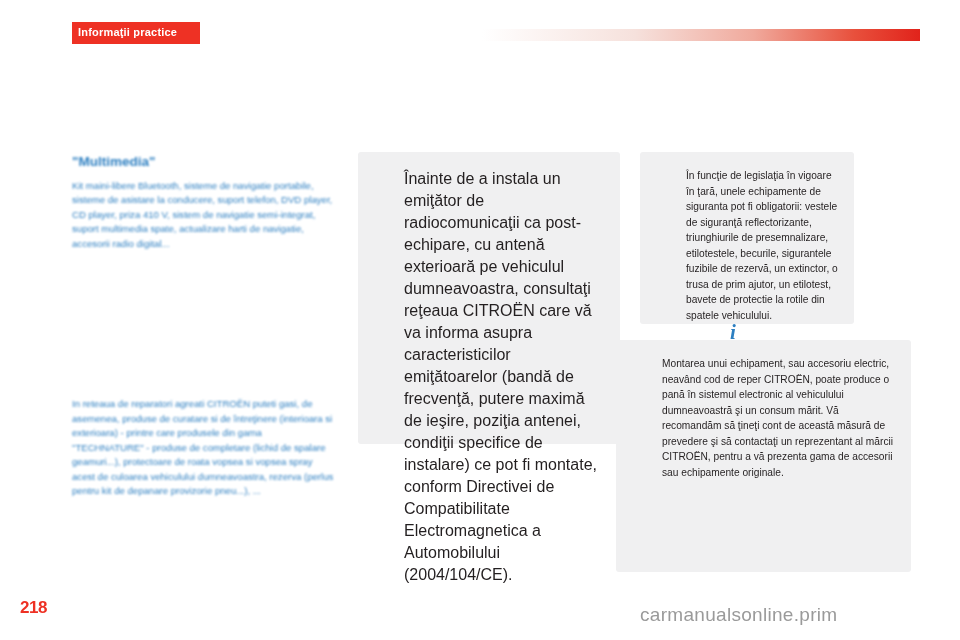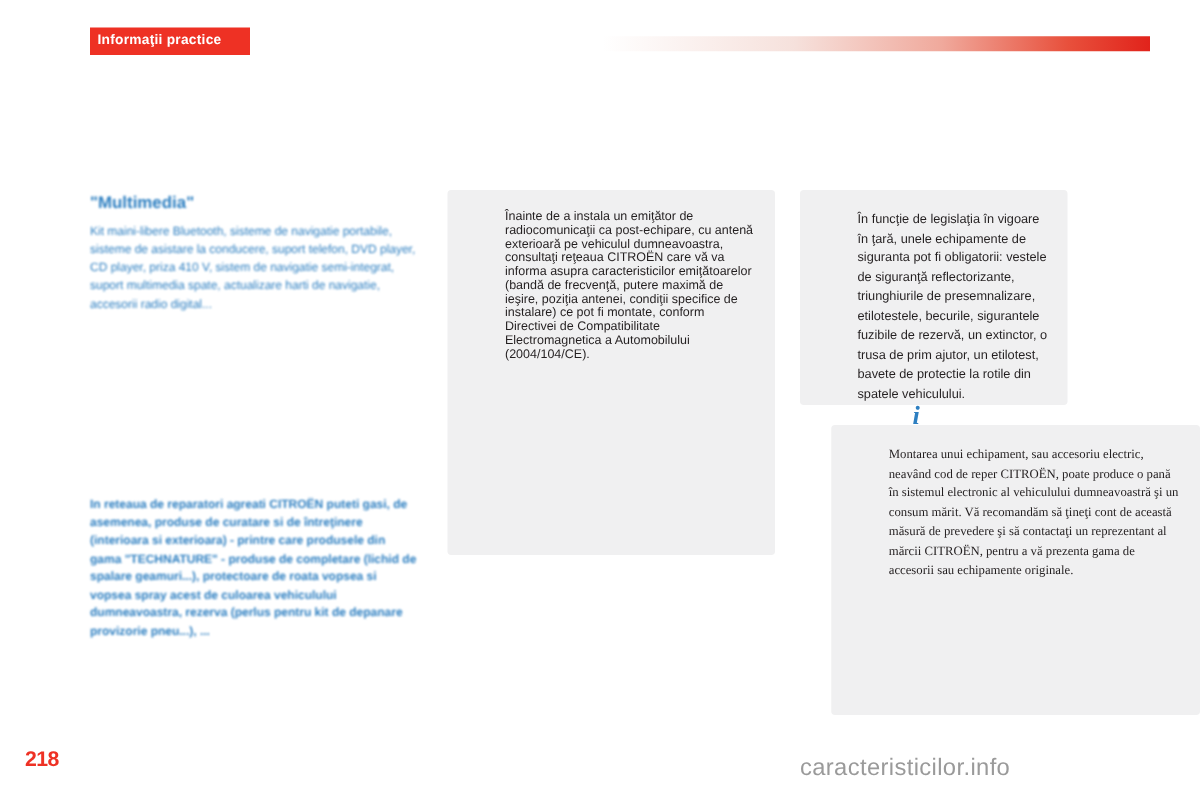--- a/index.html
+++ b/index.html
@@ -89,21 +89,21 @@
     font-weight: bold;
     margin: 0 0 9px 0;
     color: #2d7fc1;
     filter: blur(0.9px);
   }
   .col1 p {
     margin: 0 0 12px 0;
   }
   .col1 .c1-para2 {
     margin-top: 146px;
-    font-weight: bold;
+    font-weight: normal;
   }
 
   
   .box {
     position: absolute;
     background: #f0f0f1;
     border-radius: 3px;
   }
   .box2 {
     left: 358px;
@@ -117,47 +117,46 @@
   }
   .box2 h2 {
     margin: 0 0 11px 0;
     font-size: 13.2px;
     line-height: 16px;
     font-weight: bold;
     color: #231f20;
   }
   .box2 p {
     margin: 0;
-    font-size: 10px;
-    line-height: 11px;
+    font-size: 16px;
+    line-height: 22px;
     color: #231f20;
   }
 
   .box3 {
     left: 640px;
     top: 152px;
     width: 214px;
     height: 172px;
   }
   .box3-inner {
     padding: 16px 16px 16px 46px;
   }
   .box3 p {
     margin: 0;
     font-size: 10.2px;
     line-height: 15.5px;
     color: #231f20;
   }
 
   .box4 {
-    left: 665px;
+    left: 616px;
     top: 340px;
     width: 295px;
     height: 232px;
-    font-family: Liberation Serif, serif;
   }
   .box4-inner {
     padding: 16px 16px 16px 46px;
   }
   .box4 p {
     margin: 0;
     font-size: 10.2px;
     line-height: 15.5px;
     color: #231f20;
   }
@@ -202,13 +201,13 @@
 </div>
 
 <div class="box box4">
 
   <div class="box4-inner">
     <p>Montarea unui echipament, sau accesoriu electric, neavând cod de reper CITROËN, poate produce o pană în sistemul electronic al vehiculului dumneavoastră şi un consum mărit. Vă recomandăm să ţineţi cont de această măsură de prevedere şi să contactaţi un reprezentant al mărcii CITROËN, pentru a vă prezenta gama de accesorii sau echipamente originale.</p>
   </div>
 </div>
 
 <div class="page-number">218</div>
-<div class="watermark">caracteristicilor.info</div>
+<div class="watermark">carmanualsonline.prim</div>
 
 </body></html>

